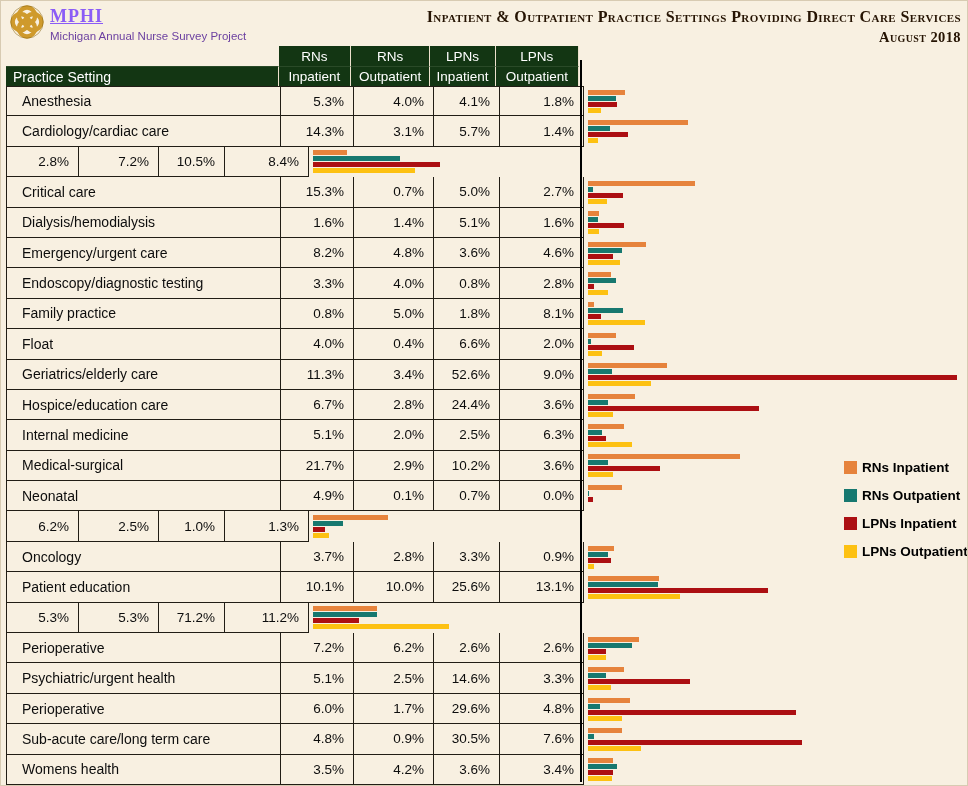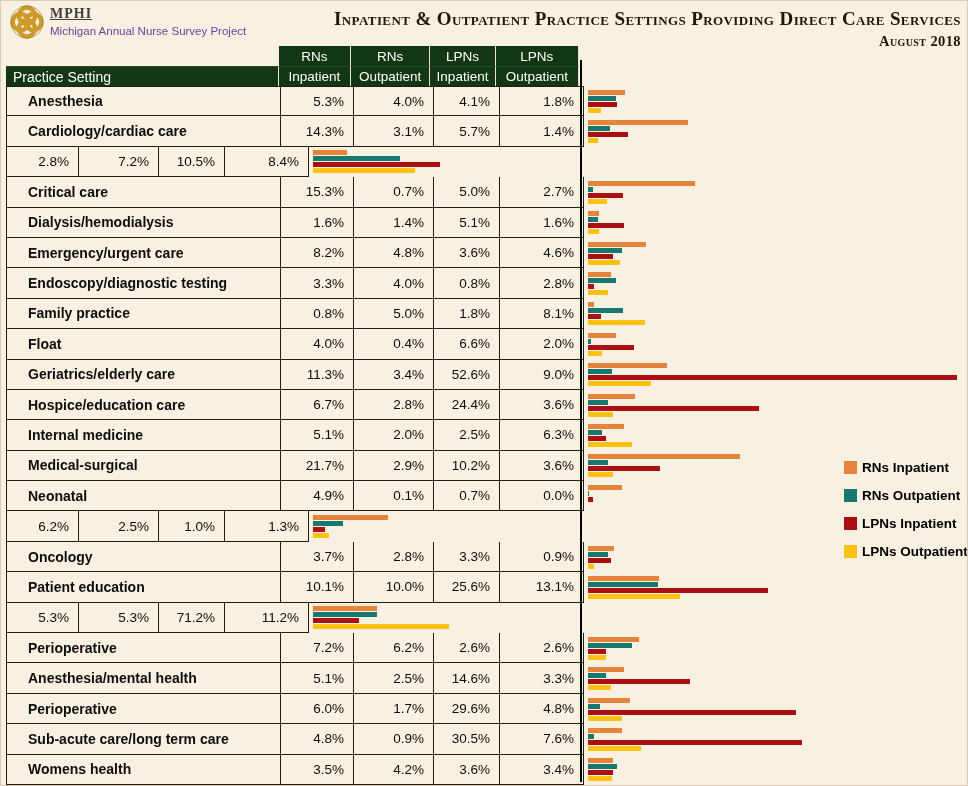--- a/index.html
+++ b/index.html
@@ -9,30 +9,30 @@
     background:#f8f0e1; overflow:hidden;
     border:1px solid #d8cbb2;
   }
 
   
   .header { position:absolute; top:0; left:0; right:0; height:44px; }
   .logo-block { position:absolute; left:8px; top:3px; display:flex; align-items:flex-start; }
   .logo-icon { margin-right:5px; }
   .logo-text { padding-top:2px; }
   .mphi {
-    font-family:"Liberation Serif", serif; font-size:14px; font-weight:bold;
-    color:#404040; text-decoration:underline; letter-spacing:1px;
+    font-family:"Liberation Serif", serif; font-size:18px; font-weight:bold;
+    color:#8b5cf6; text-decoration:underline; letter-spacing:1px;
   }
   .logo-subtitle { font-size:11.5px; color:#6b3fa0; margin-top:3px; white-space:nowrap; }
   .title-block {
     position:absolute; right:6px; top:5px; text-align:right;
     font-family:"Liberation Serif", serif; font-weight:bold;
     font-variant:small-caps; color:#261403; line-height:1.35;
   }
-  .title-line1 { font-size:19px; letter-spacing:0.4px; }
+  .title-line1 { font-size:16px; letter-spacing:0.4px; }
   .title-line2 { font-size:14.5px; letter-spacing:0.4px; }
 
   
   .thead { position:absolute; top:45px; left:5px; width:573px; }
   .thead-row { display:flex; height:20px; }
   .col-setting { width:275px; }
   .col-n1 { width:73px; }
   .col-n2 { width:80px; }
   .col-n3 { width:66px; }
   .col-n4 { width:84px; }
@@ -51,21 +51,21 @@
     display:flex; flex-direction:column;
   }
   .row { display:flex; flex:1; }
   .cell {
     border-right:1px solid #211d15; border-bottom:1px solid #211d15;
     display:flex; align-items:center; font-size:13.5px; color:#0d0d0d;
     background:#f8f0e1;
   }
   .row .cell:first-child { border-left:1px solid #211d15; }
   .row:first-child .cell { border-top:1px solid #211d15; }
-  .cell.setting { padding-left:21px; font-size:14px;font-weight:bold; }
+  .cell.setting { padding-left:15px; font-size:14px; }
   .cell.num { justify-content:flex-end; padding-right:9px; }
 
   .bars {
     flex:1; display:flex; flex-direction:column; justify-content:center;
     gap:1px; padding-left:4px; position:relative;
   }
   .bar { height:5px; width:0; }
 
   .axis { position:absolute; left:579px; top:59px; bottom:3px; width:2px; background:#000; }
 
@@ -360,21 +360,21 @@
     <div class="cell num col-n3">2.6%</div>
     <div class="cell num col-n4">2.6%</div>
     <div class="bars">
       <div class="bar" style="width: 13.3333%; background: rgb(230, 131, 60);"></div>
       <div class="bar" style="width: 11.4815%; background: rgb(23, 120, 111);"></div>
       <div class="bar" style="width: 4.81481%; background: rgb(172, 15, 18);"></div>
       <div class="bar" style="width: 4.81481%; background: rgb(253, 193, 18);"></div>
     </div>
   </div>
       <div class="row">
-    <div class="cell setting col-setting">Anesthesia/mental health</div>
+    <div class="cell setting col-setting">Psychiatric/urgent health</div>
     <div class="cell num col-n1">5.1%</div>
     <div class="cell num col-n2">2.5%</div>
     <div class="cell num col-n3">14.6%</div>
     <div class="cell num col-n4">3.3%</div>
     <div class="bars">
       <div class="bar" style="width: 9.44444%; background: rgb(230, 131, 60);"></div>
       <div class="bar" style="width: 4.62963%; background: rgb(23, 120, 111);"></div>
       <div class="bar" style="width: 27.037%; background: rgb(172, 15, 18);"></div>
       <div class="bar" style="width: 6.11111%; background: rgb(253, 193, 18);"></div>
     </div>

